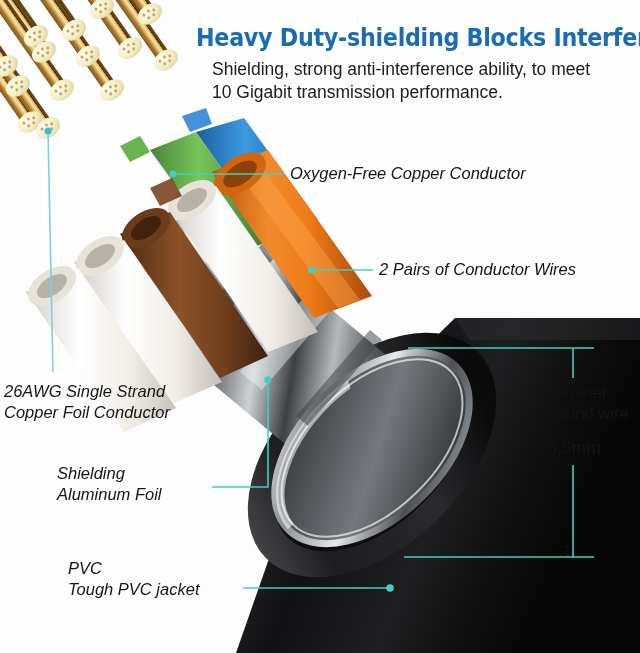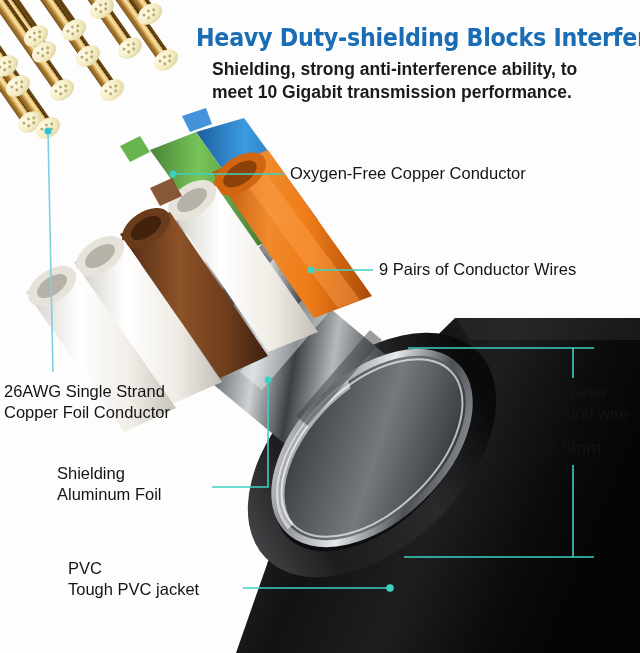--- a/index.html
+++ b/index.html
@@ -16,25 +16,26 @@
   .headline{
     position:absolute;left:196px;top:22px;width:440px;
     font-family:"DejaVu Sans Condensed","Liberation Sans Narrow","Liberation Sans",sans-serif;
     font-weight:bold;font-size:25.5px;letter-spacing:-0.3px;
     color:#1a6cb4;white-space:nowrap;
     transform:scaleX(0.97);transform-origin:left center;
     text-shadow:0 1px 0 rgba(255,255,255,.9);
   }
   .subhead{
     position:absolute;left:212px;top:58px;width:400px;
-    font-size:17.5px;line-height:23px;color:#1b1b1b;font-weight:bold;
+    font-size:17.5px;line-height:23px;color:#1b1b1b;
   }
   .callout{
     position:absolute;font-size:16.5px;line-height:21px;color:#141414;
     white-space:pre-line;
+    font-style:italic;
   }
   .callout.c-oxygen{left:290px;top:163px;}
   .callout.c-pairs{left:379px;top:259px;}
   .callout.c-awg{left:4px;top:381px;}
   .callout.c-foil{left:57px;top:463px;}
   .callout.c-pvc{left:68px;top:558px;}
   .dimblock{position:absolute;left:512px;top:382px;width:124px;text-align:center;}
   .dimblock .dl{font-size:16.5px;line-height:21px;color:#141414;white-space:pre-line;}
   .dimblock .dv{font-size:17.5px;color:#141414;margin-top:14px;}
 </style>
@@ -351,21 +352,21 @@
         <line x1="404" y1="557" x2="594" y2="557"></line>
       </g>
     </g>
   </svg>
 
   <div class="headline">Heavy Duty-shielding Blocks Interference</div>
   <div class="subhead">Shielding, strong anti-interference ability, to meet
 10 Gigabit transmission performance.</div>
 
   <div class="callout c-oxygen">Oxygen-Free Copper Conductor</div>
-  <div class="callout c-pairs">9 Pairs of Conductor Wires</div>
+  <div class="callout c-pairs">2 Pairs of Conductor Wires</div>
   <div class="callout c-awg">26AWG Single Strand
 Copper Foil Conductor</div>
   <div class="callout c-pvc">PVC
 Tough PVC jacket</div>
   <div class="callout c-foil">Shielding
 Aluminum Foil</div>
 
   <div class="dimblock">
     <div class="dl">Diameter
 of a round wire</div>

